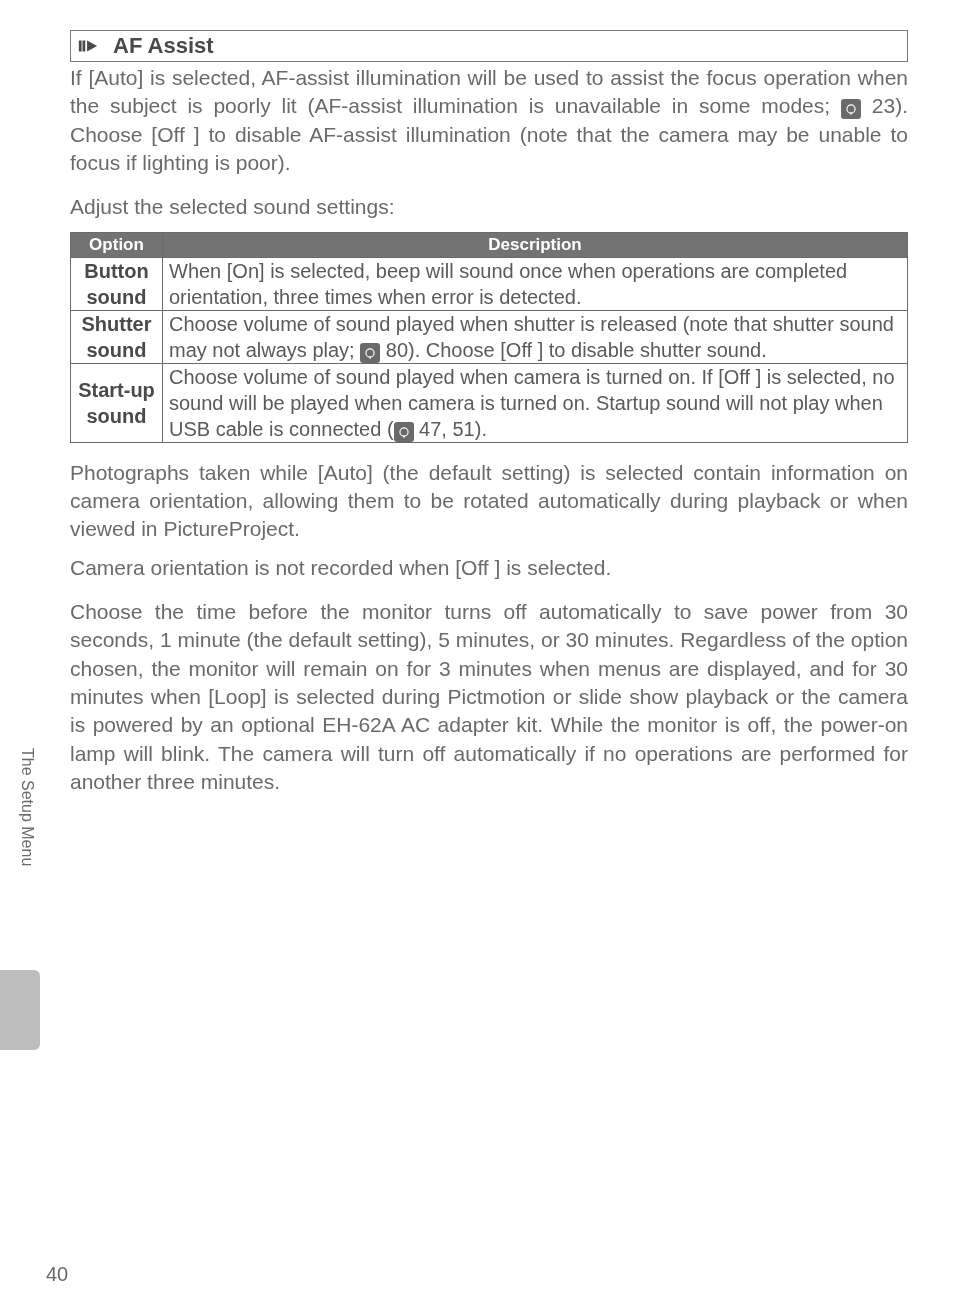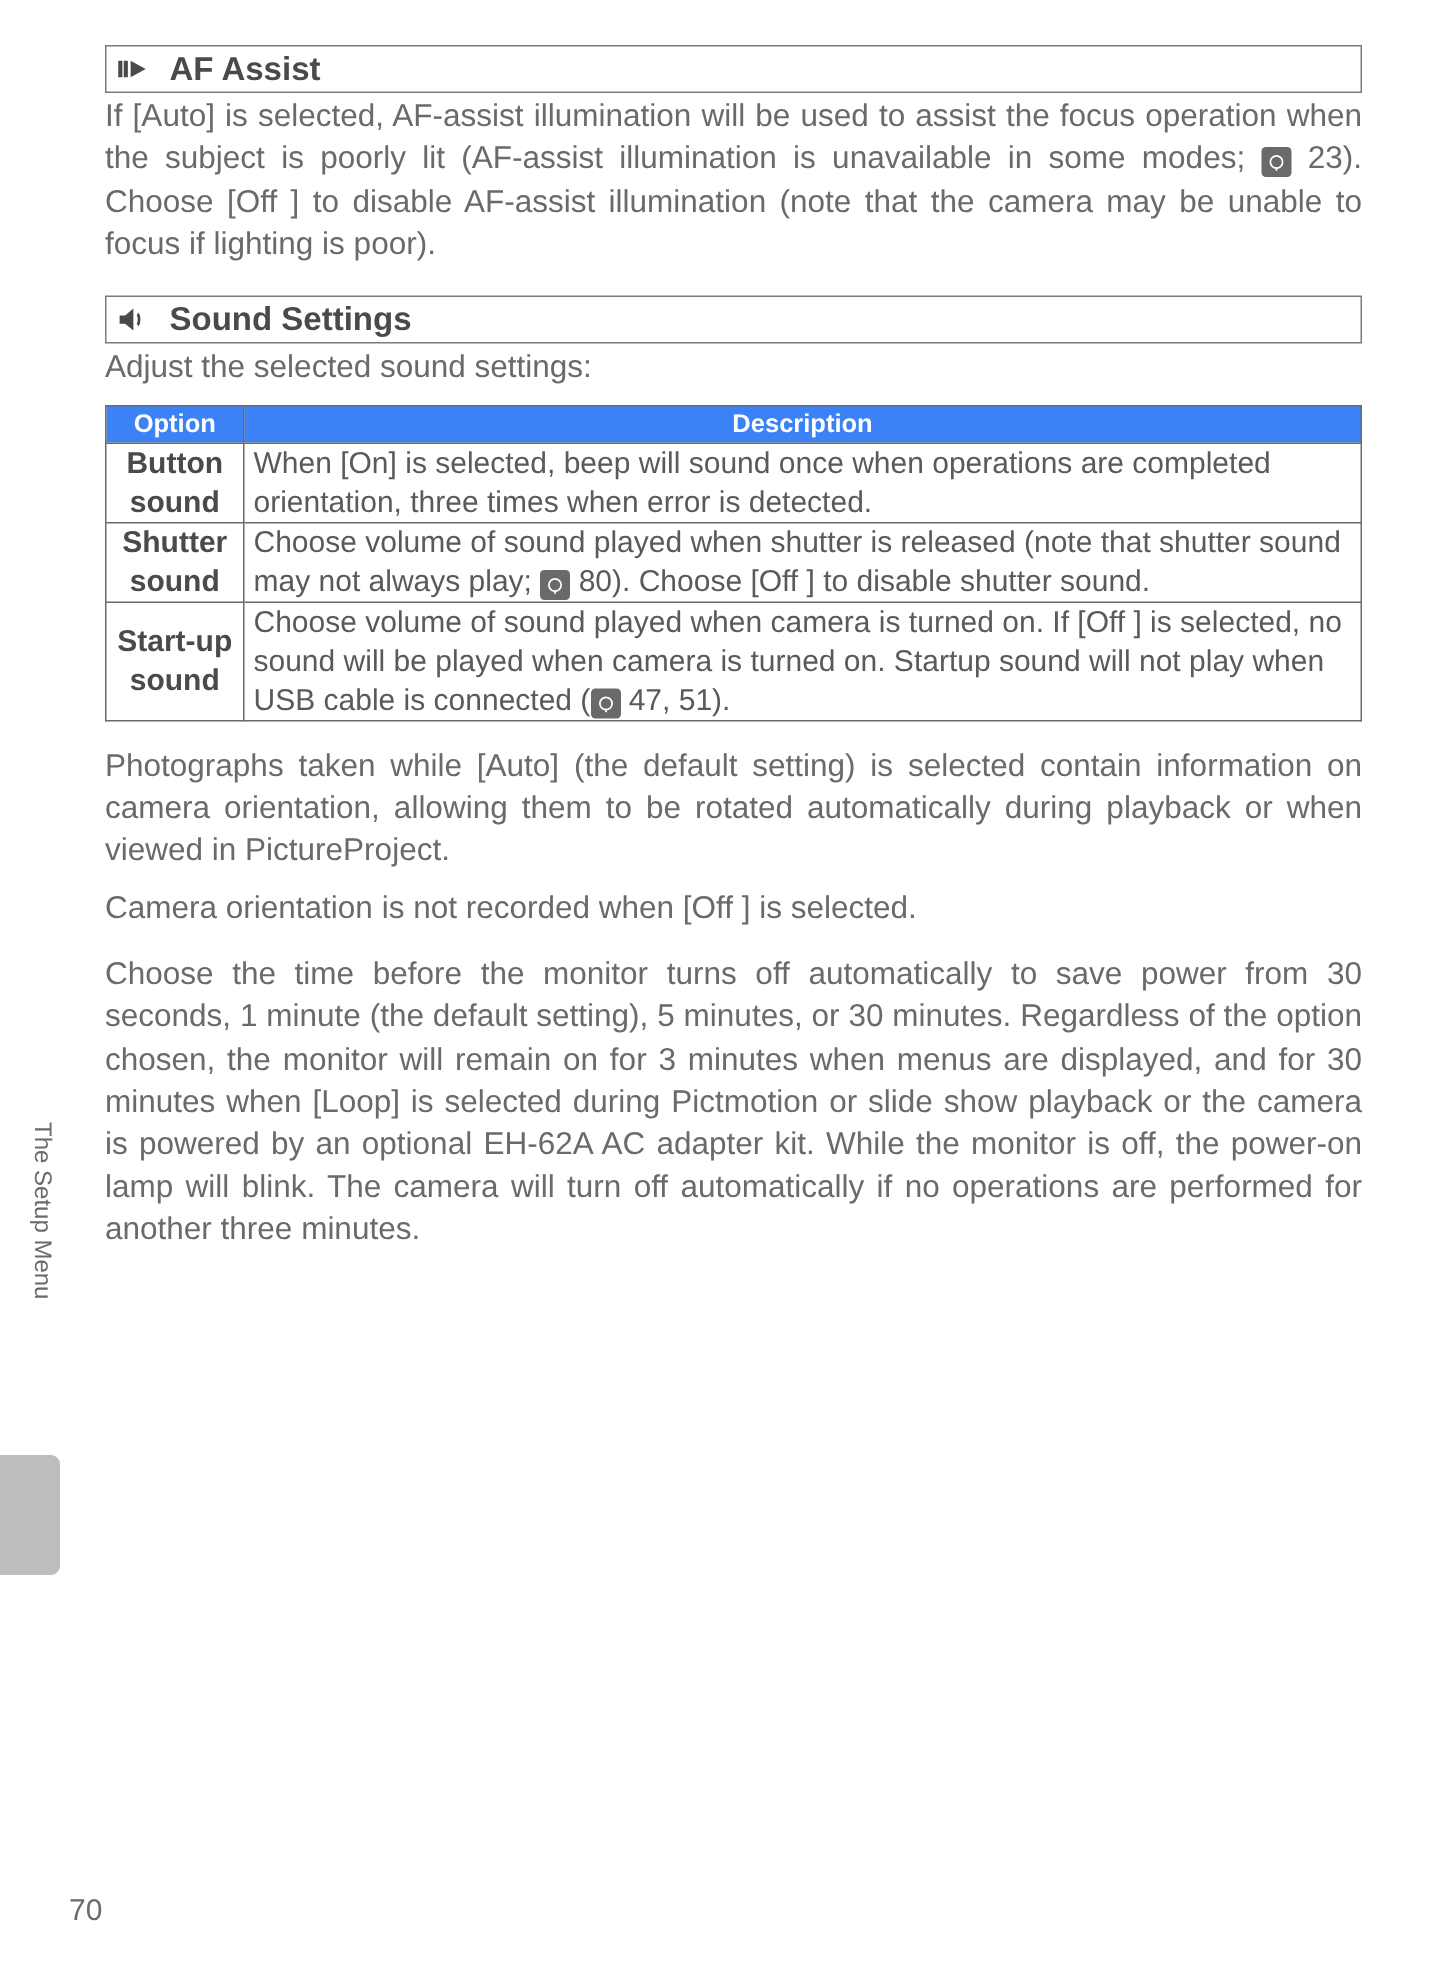--- a/index.html
+++ b/index.html
@@ -44,21 +44,21 @@
   }
   .ref-icon svg { width: 14px; height: 14px; }
   .table {
     border: 1px solid #6a6a6a;
     border-collapse: collapse;
     width: 100%;
     margin-top: 10px;
     font-size: 20px;
   }
   .table th {
-    background: #3b82f6;
+    background: #737373;
     color: #fff;
     font-weight: 700;
     padding: 2px 6px;
     border: 1px solid #6a6a6a;
     font-size: 17px;
   }
   .table td {
     border: 1px solid #6a6a6a;
     padding: 0 6px;
     vertical-align: middle;
@@ -124,29 +124,20 @@
   </div>
   <p class="body-text">If [Auto] is selected, AF-assist illumination will be used to assist the focus operation when the subject is poorly lit (AF-assist illumination is unavailable in some modes; <span class="ref-icon">
         <svg viewBox="0 0 24 24">
           <circle cx="12" cy="12" r="7" fill="none" stroke="#fff" stroke-width="2"></circle>
           <rect x="11" y="18" width="2" height="4" fill="#fff"></rect>
         </svg>
       </span> 23).  Choose [Off ] to disable AF-assist illumination (note that the camera may be unable to focus if lighting is poor).</p>
 
   <div class="gap"></div>
 
-  <div class="section-header">
-    <span class="icon-slot">
-      <svg class="icon-svg" viewBox="0 0 24 24">
-          <path d="M3 9v6h4l6 5V4L7 9H3z" fill="#4a4a4a"></path>
-          <path d="M16 8c1.5 1 1.5 7 0 8" stroke="#4a4a4a" stroke-width="2" fill="none"></path>
-        </svg>
-    </span>
-    <span class="title">Sound Settings</span>
-  </div>
   <p class="body-text">Adjust the selected sound settings:</p>
 
   <table class="table">
     <thead>
       <tr>
         <th>Option</th>
         <th>Description</th>
       </tr>
     </thead>
     <tbody>
@@ -180,15 +171,15 @@
   <p class="body-text">Photographs taken while [Auto] (the default setting) is selected contain information on camera orientation, allowing them to be rotated automatically during playback or when viewed in PictureProject.</p>
   <div class="gap-sm"></div>
   <p class="body-text" style="text-align:left">Camera orientation is not recorded when [Off ] is selected.</p>
 
   <div class="gap"></div>
 
   <p class="body-text">Choose the time before the monitor turns off automatically to save power from 30 seconds, 1 minute (the default setting), 5 minutes, or 30 minutes.  Regardless of the option chosen, the monitor will remain on for 3 minutes when menus are displayed, and for 30 minutes when [Loop] is selected during Pictmotion or slide show playback or the camera is powered by an optional EH-62A AC adapter kit.  While the monitor is off, the power-on lamp will blink.  The camera will turn off automatically if no operations are performed for another three minutes.</p>
 
   <div class="side-label">The Setup Menu</div>
   <div class="side-tab"></div>
-  <div class="page-num">70</div>
+  <div class="page-num">40</div>
 
 </div>
 
 </body></html>

